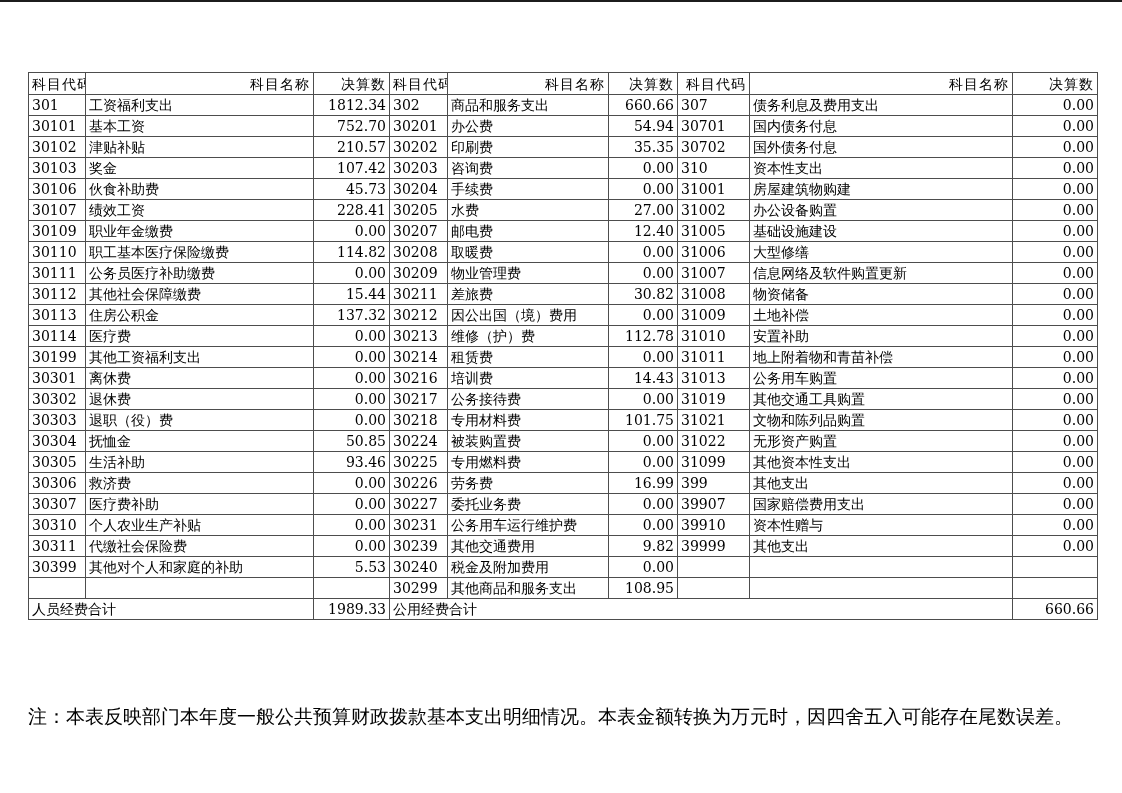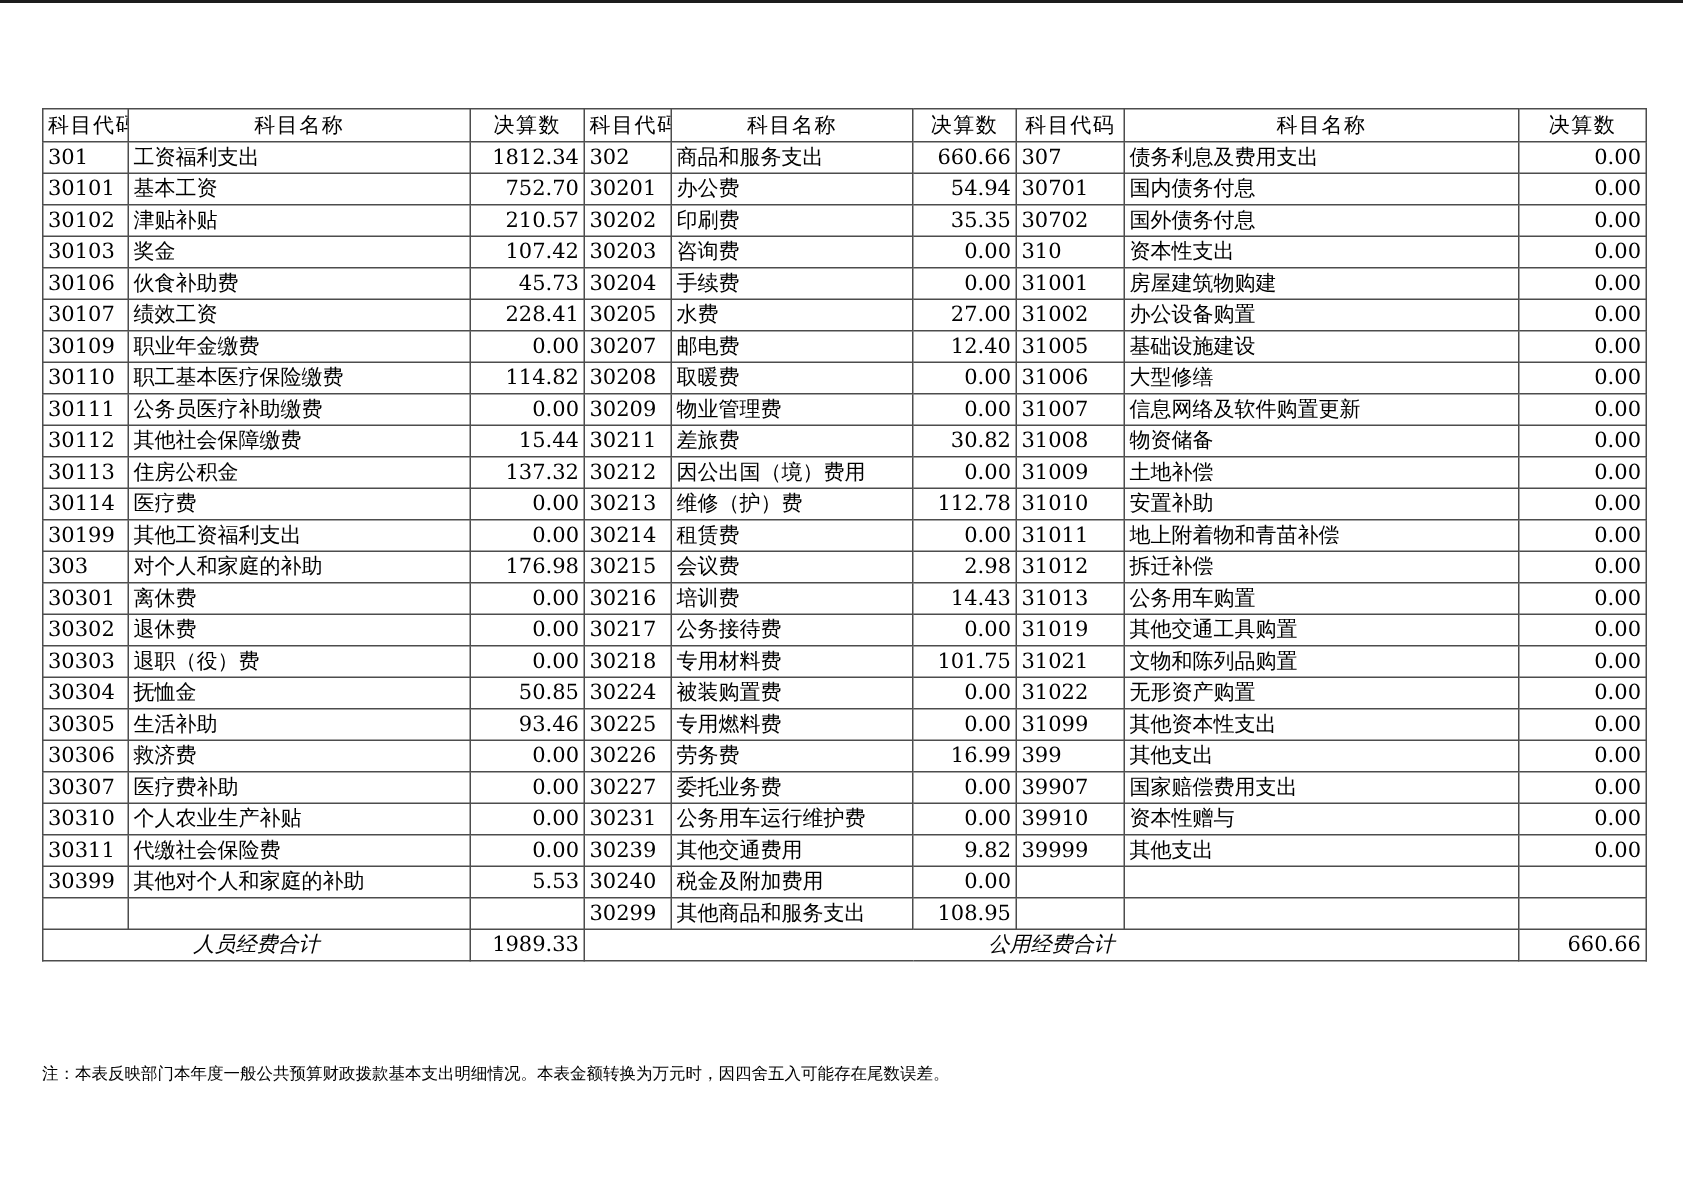--- a/index.html
+++ b/index.html
@@ -32,34 +32,34 @@
     border: 1px solid #4d4d4d;
     font-size: 14px;
     font-weight: normal;
     height: 20px;
     line-height: 20px;
     padding: 0 3px;
     white-space: nowrap;
     overflow: hidden;
   }
   table.budget thead th {
-    text-align: center;
+    text-align: right;
     height: 21px;
     letter-spacing: 1px;
   }
   td.code { text-align: left; }
   td.name { text-align: left; }
   td.num  { text-align: right; padding-right: 2px; }
-  tfoot td.total-label { text-align: center; font-style: italic; }
+  tfoot td.total-label { text-align: left; }
   tfoot td { height: 21px; }
   .note {
     position: absolute;
     left: 28px;
     top: 708px;
-    font-size: 11px;
+    font-size: 19px;
     line-height: 16px;
     white-space: nowrap;
   }
 </style>
 </head>
 <body>
 
 <div class="top-rule"></div>
 
 <table class="budget">
@@ -225,31 +225,20 @@
         <td class="name">其他工资福利支出</td>
         <td class="num">0.00</td>
         <td class="code">30214</td>
         <td class="name">租赁费</td>
         <td class="num">0.00</td>
         <td class="code">31011</td>
         <td class="name">地上附着物和青苗补偿</td>
         <td class="num">0.00</td>
       </tr>
       <tr>
-        <td class="code">303</td>
-        <td class="name">对个人和家庭的补助</td>
-        <td class="num">176.98</td>
-        <td class="code">30215</td>
-        <td class="name">会议费</td>
-        <td class="num">2.98</td>
-        <td class="code">31012</td>
-        <td class="name">拆迁补偿</td>
-        <td class="num">0.00</td>
-      </tr>
-      <tr>
         <td class="code">30301</td>
         <td class="name">离休费</td>
         <td class="num">0.00</td>
         <td class="code">30216</td>
         <td class="name">培训费</td>
         <td class="num">14.43</td>
         <td class="code">31013</td>
         <td class="name">公务用车购置</td>
         <td class="num">0.00</td>
       </tr>

